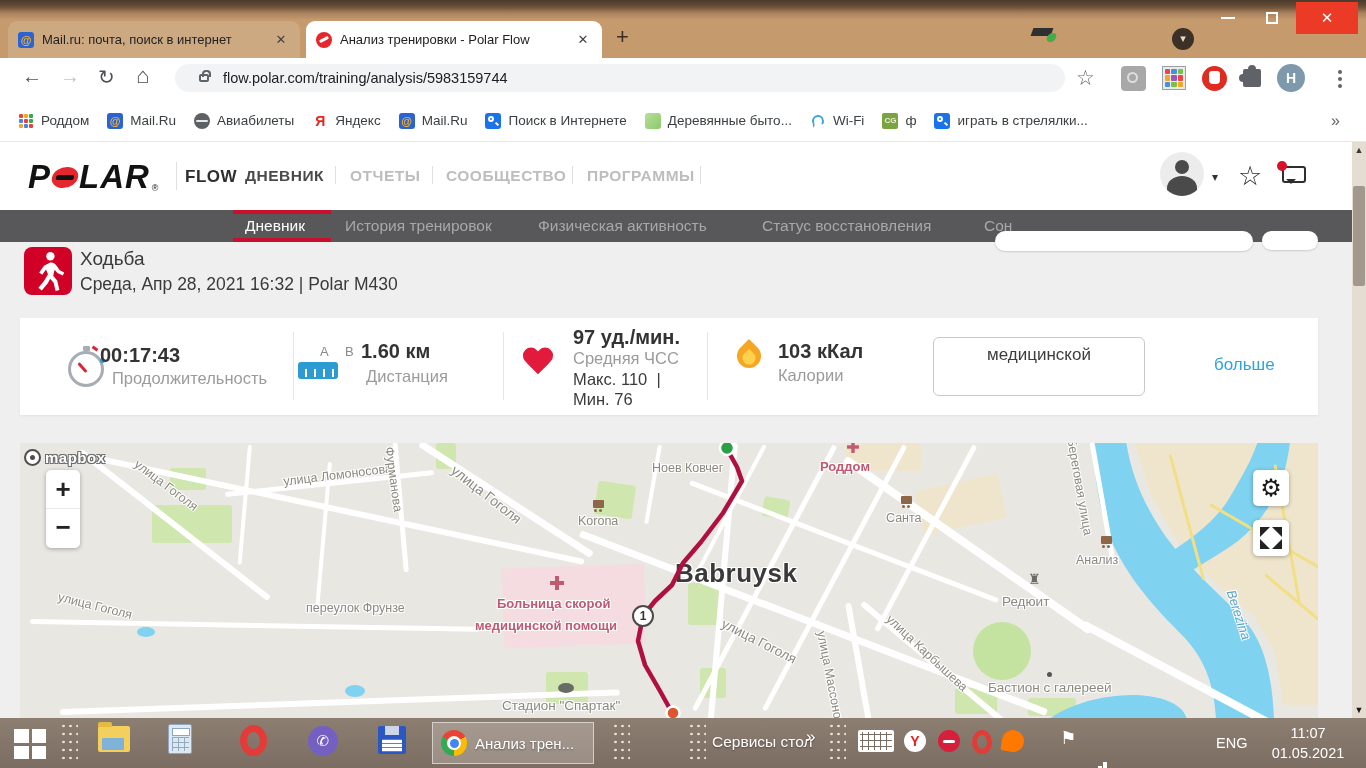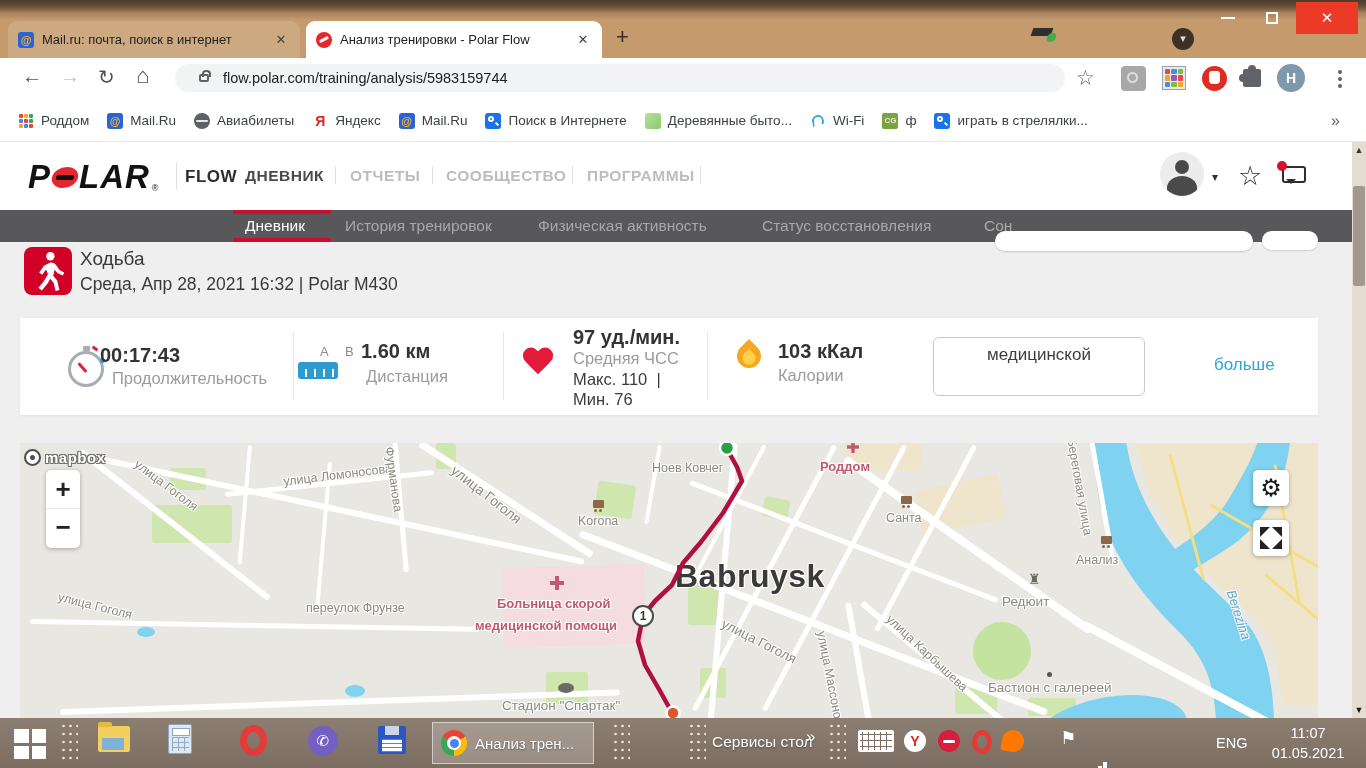--- a/index.html
+++ b/index.html
@@ -122,21 +122,21 @@
   
   .map { position:absolute; left:20px; top:443px; width:1298px; height:275px; background:#e9e7e2; overflow:hidden; }
   .road { position:absolute; background:#ffffff; border-radius:3px; transform-origin:left center; }
   .ypath { position:absolute; background:#f2df85; height:3px; border-radius:2px; transform-origin:left center; }
   .park { position:absolute; background:#cfe6ae; border-radius:3px; }
   .beige { position:absolute; background:#efe5cd; border-radius:3px; }
   .pink { position:absolute; background:#f5dce0; border-radius:3px; }
   .lbl { position:absolute; font-size:12.5px; color:#8b897f; white-space:nowrap;
     text-shadow:-1px -1px 0 #fff,1px -1px 0 #fff,-1px 1px 0 #fff,1px 1px 0 #fff; }
   .lbl-red { color:#bf5a72; font-weight:bold; font-size:13px; }
-  .lbl-city { font-size:32px; font-weight:bold; color:#3a3a3a; letter-spacing:.5px; }
+  .lbl-city { font-size:26px; font-weight:bold; color:#3a3a3a; letter-spacing:.5px; }
   .lbl-water { color:#5aa4c8; font-style:italic; font-size:13px; }
   .cross { position:absolute; width:14px; height:14px; }
   .cross i { position:absolute; background:#c05a70; }
   .cross .h { left:0; top:5px; width:14px; height:4px; }
   .cross .v { left:5px; top:0; width:4px; height:14px; }
   .cart { position:absolute; width:11px; height:8px; background:#8d6748; border-radius:1px; }
   .cart::after { content:""; position:absolute; left:1px; bottom:-4px; width:3px; height:3px; border-radius:50%; background:#8d6748; box-shadow:5px 0 0 #8d6748; }
   .mapctl { position:absolute; background:#fff; border-radius:5px; box-shadow:0 1px 4px rgba(0,0,0,.3); text-align:center; }
   .fs span { position:absolute; width:0; height:0; border:5px solid transparent; }
   .fs .tl { top:7px; left:7px; border-top-color:#222; border-left-color:#222; }

